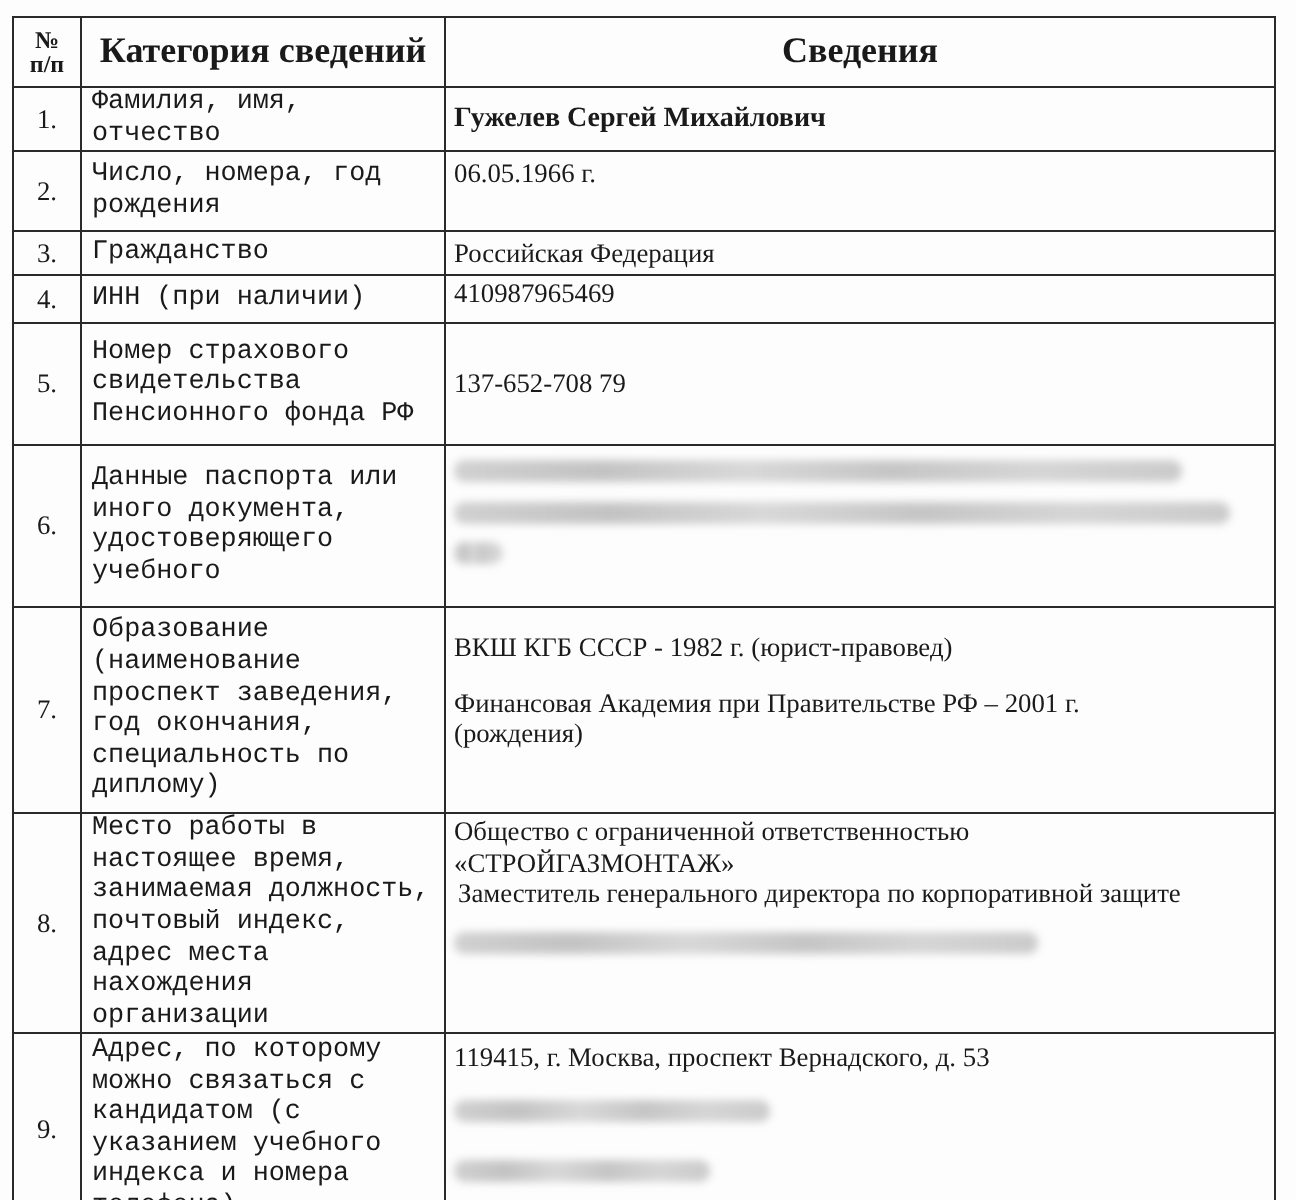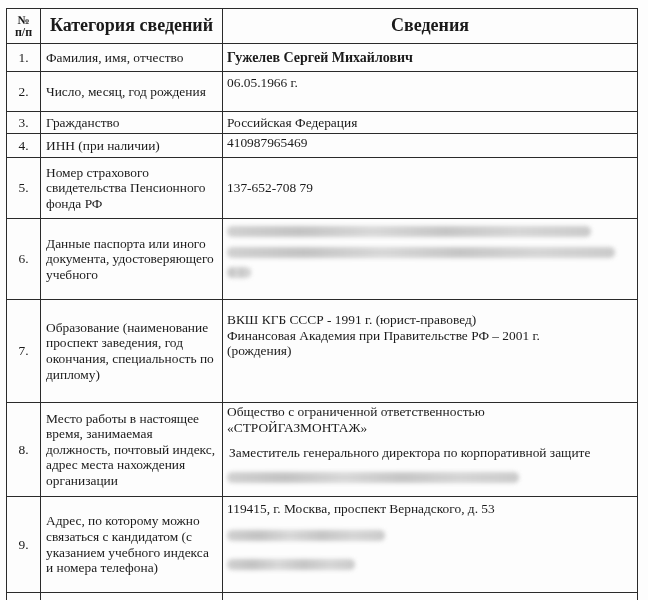--- a/index.html
+++ b/index.html
@@ -7,27 +7,27 @@
            font-family: "Liberation Serif", "DejaVu Serif", serif; color: #1a1a1a; }
     .page { position: absolute; left: 0; top: 0; width: 648px; height: 600px; background: #fdfdfd; }
     table { position: absolute; left: 6px; top: 8px; border-collapse: collapse;
             width: 631px; table-layout: fixed; }
     td, th { border: 1.3px solid #2a2a2a; vertical-align: middle; padding: 0 3px;
              font-size: 13.4px; line-height: 15.6px; font-weight: normal; }
     col.c1 { width: 34px; } col.c2 { width: 182px; } col.c3 { width: 415px; }
     th { font-weight: bold; text-align: center; font-size: 18px; }
     th.num { font-size: 12px; line-height: 12px; padding: 0; }
     td.num { text-align: center; padding: 0; }
-    td.cat { text-align: left; padding-left: 5px; }
+    td.cat { text-align: left; padding-left: 5px; font-family: Liberation Mono, monospace; }
     td.val { vertical-align: top; padding-top: 3px; padding-left: 4px; }
     td.val.mid { vertical-align: middle; padding-top: 0; }
     .bold { font-weight: bold; font-size: 14px; }
     .p { margin: 0; }
-    .gap { margin-top: 10px; }
-    .gap2 { margin-top: 0; }
+    .gap { margin-top: 0; }
+    .gap2 { margin-top: 12px; }
     .blur { display: inline-block; height: 11px; border-radius: 5px;
             background: linear-gradient(90deg, #c9c9c9, #b9b9b9 20%, #d2d2d2 40%, #bcbcbc 60%, #cfcfcf 80%, #c2c2c2);
             filter: blur(2.2px); opacity: 0.85; }
   </style>
 </head>
 <body>
 
 <div class="page">
 <table>
   <colgroup>
@@ -46,21 +46,21 @@
   </tr>
 
   <tr style="height:28px">
     <td class="num">1.</td>
     <td class="cat">Фамилия, имя, отчество</td>
     <td class="val mid bold">Гужелев Сергей Михайлович</td>
   </tr>
 
   <tr style="height:40px">
     <td class="num">2.</td>
-    <td class="cat">Число, месяц, год рождения</td>
+    <td class="cat">Число, номера, год рождения</td>
     <td class="val">06.05.1966 г.</td>
   </tr>
 
   <tr style="height:22px">
     <td class="num">3.</td>
     <td class="cat">Гражданство</td>
     <td class="val mid">Российская Федерация</td>
   </tr>
 
   <tr style="height:24px">
@@ -82,21 +82,21 @@
       <div><span class="blur" style="width:364px"></span></div>
       <div style="margin-top:5px"><span class="blur" style="width:388px"></span></div>
       <div style="margin-top:5px"><span class="blur" style="width:24px"></span></div>
     </td>
   </tr>
 
   <tr style="height:103px">
     <td class="num">7.</td>
     <td class="cat">Образование (наименование проспект заведения, год окончания, специальность по диплому)</td>
     <td class="val" style="padding-top:12px">
-      <p class="p">ВКШ КГБ СССР  - 1991 г. (юрист-правовед)</p>
+      <p class="p">ВКШ КГБ СССР  - 1982 г. (юрист-правовед)</p>
       <p class="p gap2">Финансовая Академия при Правительстве РФ – 2001 г.</p>
       <p class="p">(рождения)</p>
     </td>
   </tr>
 
   <tr style="height:94px">
     <td class="num">8.</td>
     <td class="cat">Место работы в настоящее время, занимаемая должность, почтовый индекс, адрес места нахождения организации</td>
     <td class="val" style="padding-top:1px">
       <p class="p">Общество с ограниченной ответственностью</p>

